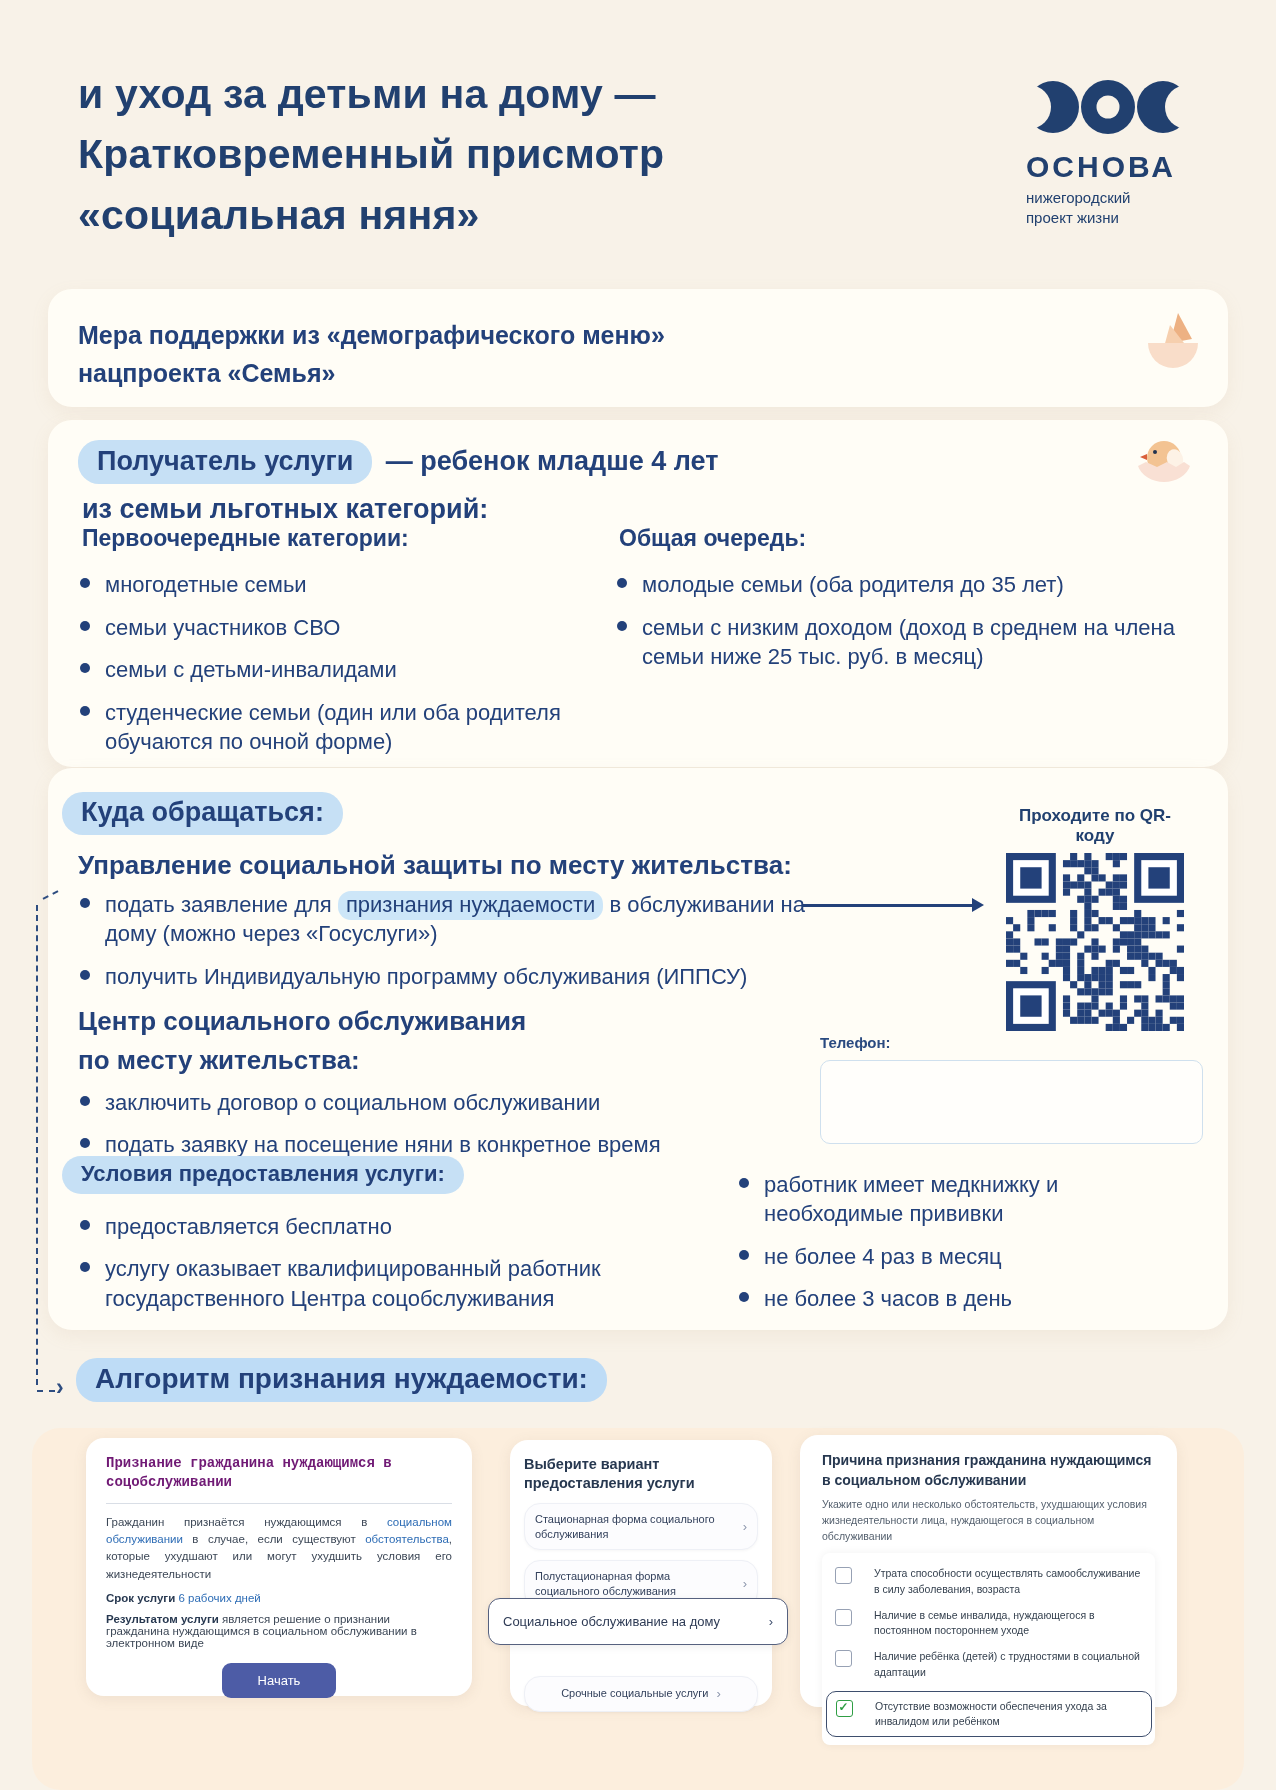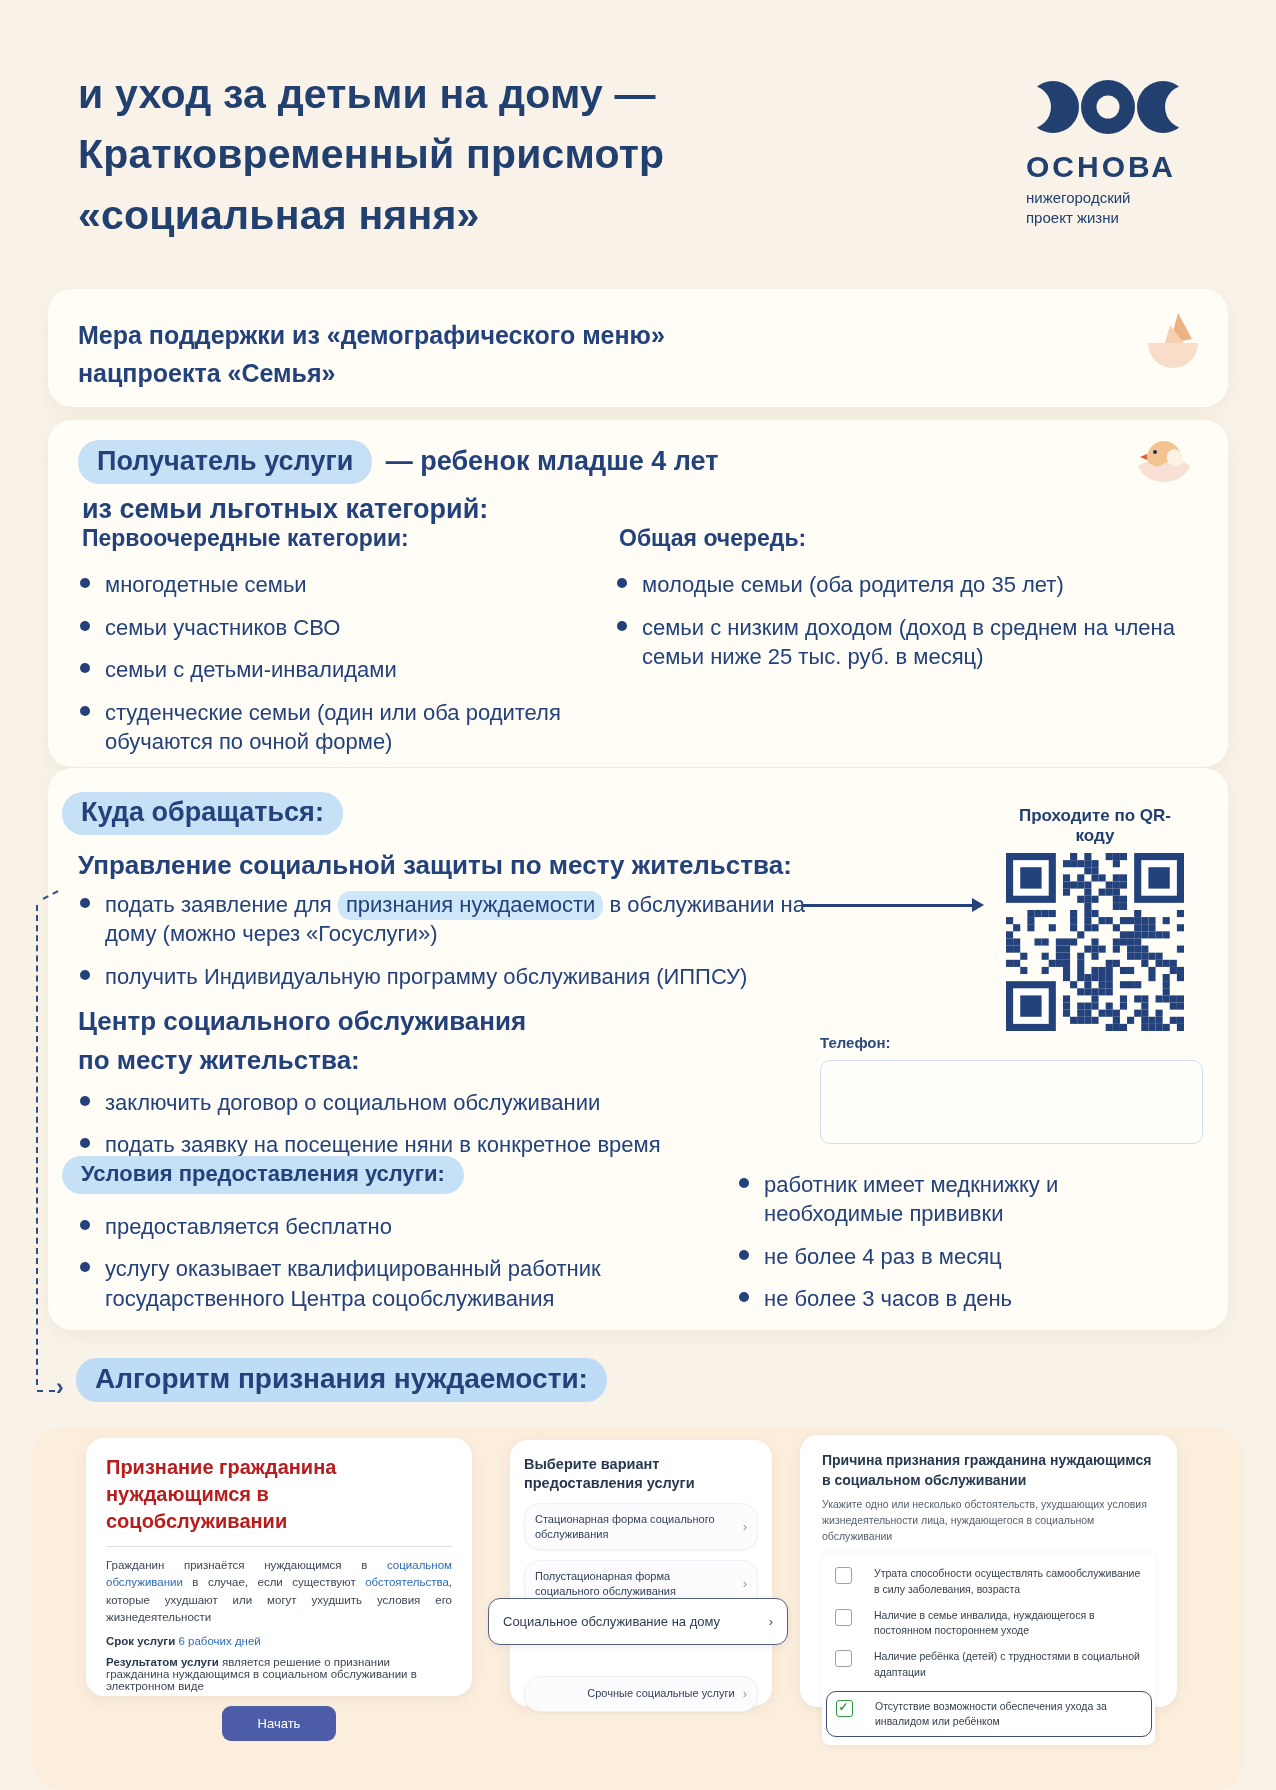--- a/index.html
+++ b/index.html
@@ -67,34 +67,34 @@
   .dash-foot{position:absolute;left:37px;top:1390px;width:18px;border-top:2.5px dashed #2e4d80;}
   .dash-head{position:absolute;left:56px;top:1374px;font-size:23px;font-weight:bold;color:#2e4d80;}
   .dash-head::after{content:"›";}
 
   
   .algo-pill{position:absolute;left:76px;top:1358px;font-size:28px;background:#bedcf6;}
   .pink-card{position:absolute;left:32px;top:1428px;width:1212px;height:362px;background:#fceedd;border-radius:28px;}
 
   .mcard{position:absolute;background:#ffffff;border-radius:18px;box-shadow:0 3px 14px rgba(120,100,80,.10);box-sizing:border-box;}
   .mcard1{left:86px;top:1438px;width:386px;height:258px;padding:16px 20px;}
-  .m-title{font-size:20px;font-weight:bold;color:#b91c1c;line-height:1.35;}
+  .m-title{font-size:14px;font-weight:bold;color:#701a75;line-height:1.35;font-family:Liberation Mono, monospace;}
   .m-hr{border:none;border-top:1px solid #d9dee6;margin:11px 0 10px;}
   .m-body{font-size:11.5px;color:#3c4756;line-height:1.5;text-align:justify;margin:0;}
   .m-link{color:#2d6cb5;}
   .m-line{font-size:11.5px;color:#3c4756;margin-top:9px;}
   .m-bold{font-weight:bold;color:#273850;}
   .m-blue{color:#2d6cb5;}
   .m-btn{display:block;margin:14px auto 0;background:#4d5ca6;color:#fff;border:none;border-radius:9px;
          font-family:"Liberation Sans",sans-serif;font-size:13px;padding:10px 36px;cursor:pointer;}
 
   .mcard2{left:510px;top:1440px;width:262px;height:266px;padding:15px 14px;}
   .m2-title{font-size:14.5px;font-weight:bold;color:#273850;line-height:1.3;}
   .opt{background:#fcfcfe;border:1px solid #eef0f6;border-radius:16px;padding:8px 10px;font-size:11px;
-       color:#33415c;margin-top:10px;display:flex;justify-content:flex-end;align-items:center;
+       color:#33415c;margin-top:10px;display:flex;justify-content:center;align-items:center;
        box-shadow:0 1px 3px rgba(0,0,0,.04);line-height:1.35;}
   .chev{color:#8d97ad;font-size:13px;flex:none;margin-left:8px;}
   .chev::after{content:"›";}
   .opt-highlight{position:absolute;left:-22px;top:158px;width:300px;box-sizing:border-box;background:#fff;
        border:1.6px solid #56617f;border-radius:12px;padding:15px 14px;font-size:13px;color:#2e3b55;
        display:flex;justify-content:space-between;align-items:center;box-shadow:0 2px 8px rgba(0,0,0,.07);z-index:3;}
   .opt-highlight .chev{color:#3f4f6e;}
   .opt4{margin-top:68px;}
 
   .mcard3{left:800px;top:1435px;width:377px;height:272px;padding:16px 22px;}

